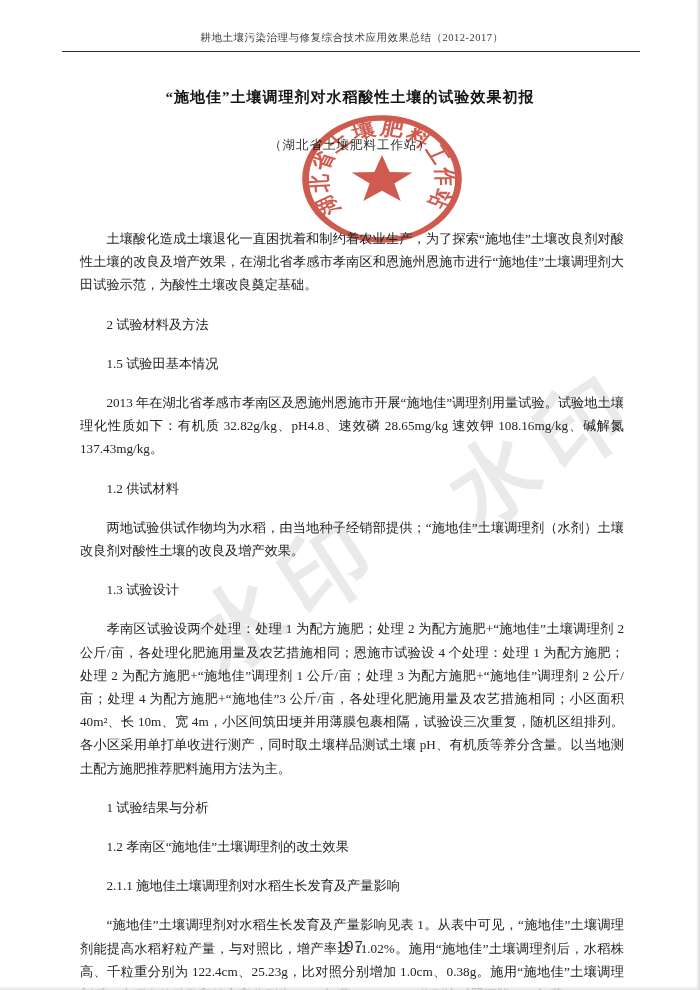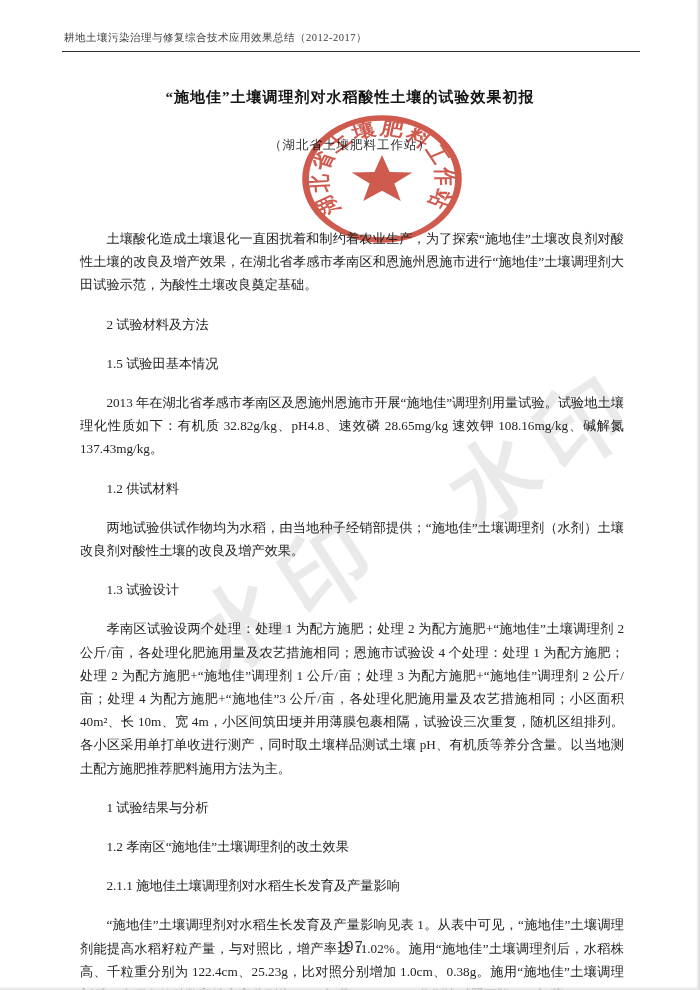--- a/index.html
+++ b/index.html
@@ -8,21 +8,21 @@
     font-family:"Liberation Serif","DejaVu Serif",serif;
   }
   .page{position:absolute;inset:0;background:#fff;}
   
   .edge-right{position:absolute;top:0;right:0;bottom:0;width:4px;
     background:linear-gradient(to left,#d9d9d9,rgba(255,255,255,0));}
   .edge-bottom{position:absolute;left:0;right:0;bottom:0;height:4px;
     background:linear-gradient(to top,#e2e2e2,rgba(255,255,255,0));}
 
   .running-header{
-    position:absolute;top:31px;left:64px;right:60px;text-align:left;
+    position:absolute;top:31px;left:64px;right:60px;text-align:center;
     font-size:10.5px;letter-spacing:.5px;color:#3c3c3c;white-space:nowrap;
   }
   .header-rule{position:absolute;top:51px;left:62px;right:60px;height:0;
     border-top:1.6px solid #2f2f2f;}
 
   .doc-title{
     position:absolute;top:88px;left:40px;right:40px;text-align:center;
     font-size:15px;font-weight:bold;color:#141414;letter-spacing:1px;white-space:nowrap;
   }
   .doc-subtitle{

